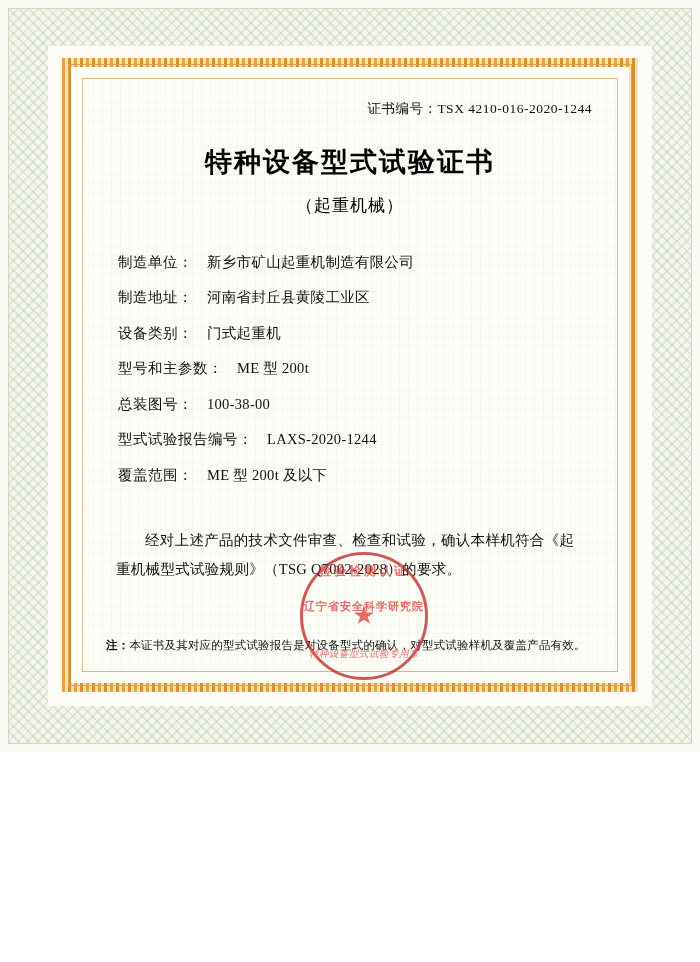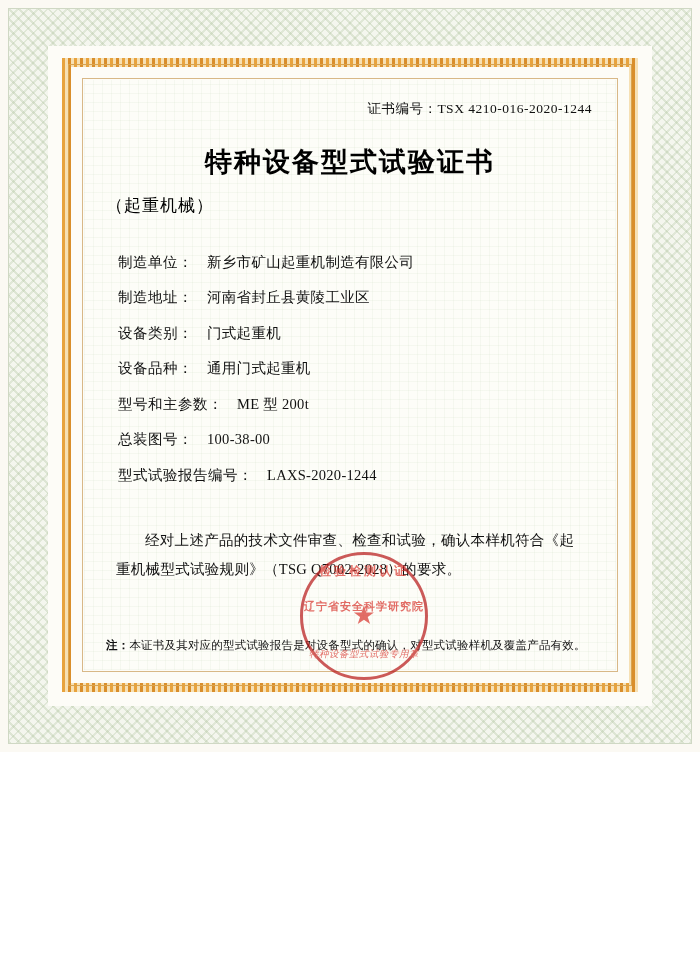--- a/index.html
+++ b/index.html
@@ -137,20 +137,21 @@
   .title-main {
     text-align: center;
     font-size: 27px;
     font-weight: bold;
     letter-spacing: 2px;
     margin-top: 26px;
     color: #000;
   }
 
   .title-sub {
+    text-align: center;
     font-size: 17px;
     letter-spacing: 1px;
     margin-top: 14px;
     color: #000;
   }
 
   .fields {
     margin-top: 34px;
     padding-left: 12px;
   }
@@ -289,36 +290,36 @@
       </div>
 
       <div class="field-row">
         <span class="field-label">制造地址：</span><span class="field-value">河南省封丘县黄陵工业区</span>
       </div>
 
       <div class="field-row">
         <span class="field-label">设备类别：</span><span class="field-value">门式起重机</span>
       </div>
 
-      <div class="field-row">
-        <span class="field-label">设备品种：</span><span class="field-value">通用门式起重机</span>
-      </div>
 
       <div class="field-row">
         <span class="field-label">型号和主参数：</span><span class="field-value">ME 型 200t</span>
       </div>
 
       <div class="field-row">
         <span class="field-label">总装图号：</span><span class="field-value">100-38-00</span>
       </div>
 
       <div class="field-row">
         <span class="field-label">型式试验报告编号：</span><span class="field-value">LAXS-2020-1244</span>
       </div>
 
+      <div class="field-row">
+        <span class="field-label">覆盖范围：</span><span class="field-value">ME 型 200t 及以下</span>
+      </div>
 
     </div>
 
     <div class="statement">经对上述产品的技术文件审查、检查和试验，确认本样机符合《起重机械型式试验规则》（TSG Q7002-2028）的要求。</div>
 
 
     <div class="footnote">
       <span class="fn-label">注：</span><span>本证书及其对应的型式试验报告是对设备型式的确认，对型式试验样机及覆盖产品有效。</span>
     </div>
 

